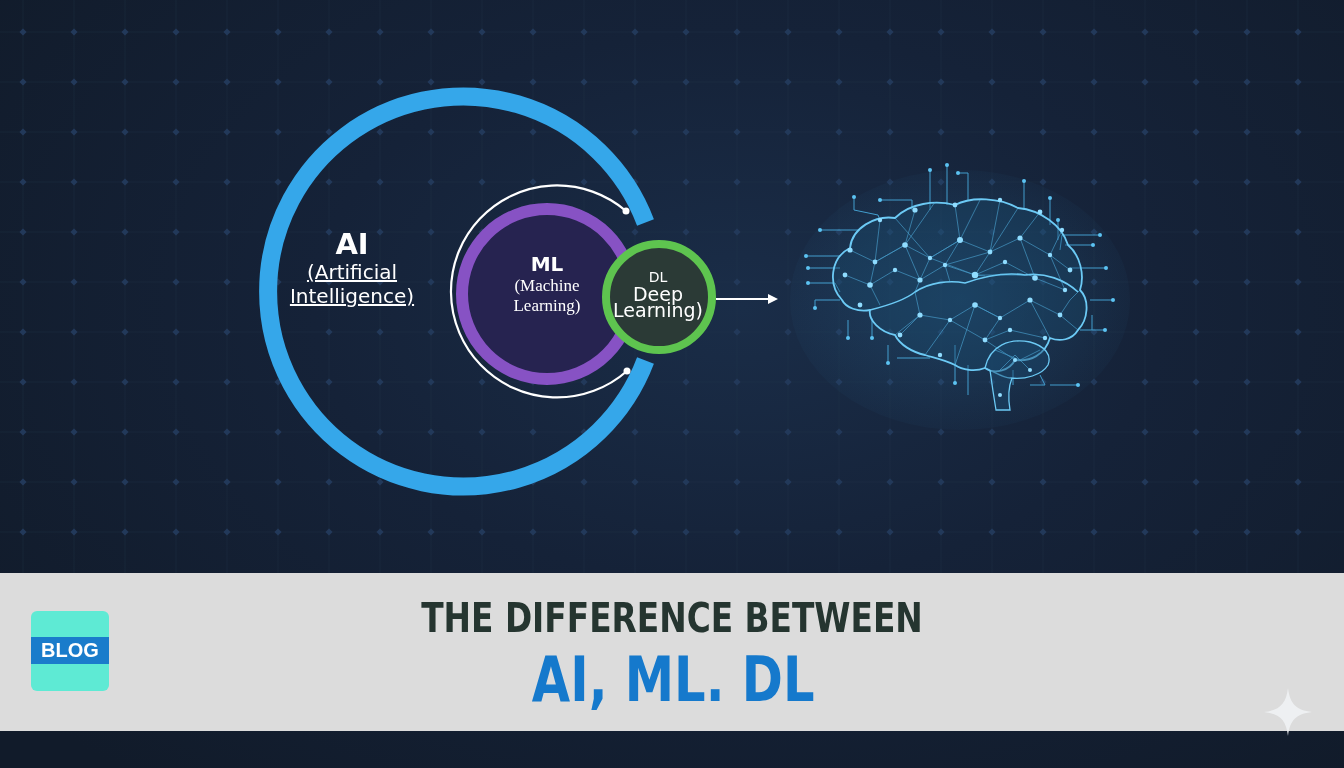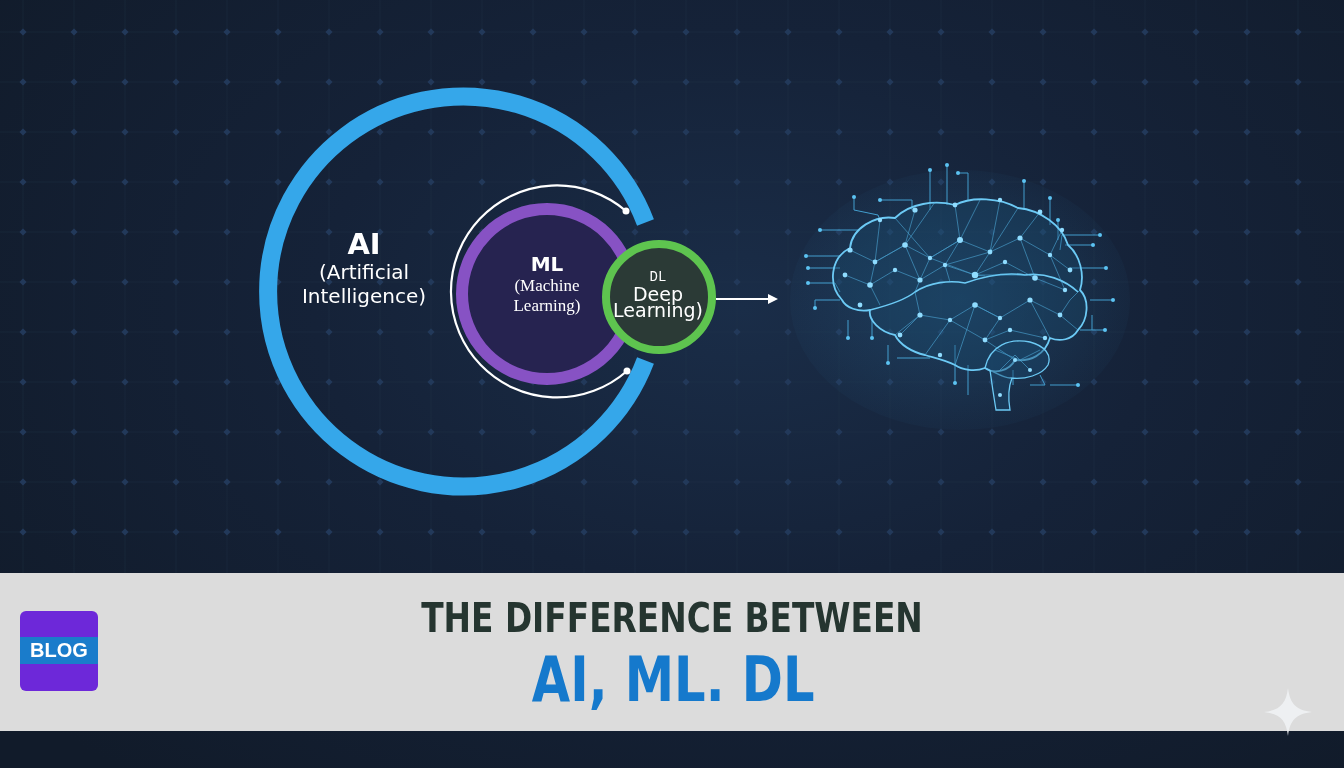--- a/index.html
+++ b/index.html
@@ -6,36 +6,36 @@
     body {
       width: 1344px; height: 768px; overflow: hidden; position: relative;
       background: radial-gradient(ellipse 70% 80% at 55% 40%, #1a2d48 0%, #152238 45%, #111b2a 100%);
       font-family: "Liberation Sans", sans-serif;
     }
     .grid { position: absolute; left: 0; top: 0; width: 1344px; height: 573px; }
     .diagram { position: absolute; left: 0; top: 0; width: 1344px; height: 573px; }
     .label { position: absolute; color: #ffffff; text-align: center; font-family: "DejaVu Sans", sans-serif; }
     .label .t { display: block; font-weight: bold; }
     .label .s { display: block; }
-    .ai-label { left: 284px; top: 228px; width: 160px; text-align: center; }
+    .ai-label { left: 272px; top: 228px; width: 160px; text-align: center; }
     .ai-label .t { font-size: 29px; line-height: 32px; }
-    .ai-label .s { font-size: 20px; line-height: 24px; }
+    .ai-label .s { font-size: 20px; line-height: 24px; text-decoration: underline; }
     .ml-label { left: 486px; top: 252px; width: 122px; }
     .ml-label .t { font-size: 20px; line-height: 24px; }
     .ml-label .s { font-size: 17px; line-height: 20px; font-family: Liberation Serif, serif; }
     .dl-label { left: 608px; top: 269px; width: 100px; }
-    .dl-label .t { font-size: 14px; line-height: 17px; font-weight: normal; font-family: Liberation Mono, monospace; }
+    .dl-label .t { font-size: 14px; line-height: 17px; font-weight: normal; }
     .dl-label .s { font-size: 19px; line-height: 16px; }
     .banner {
       position: absolute; left: 0; top: 573px; width: 1344px; height: 158px;
       background: #dcdcdc;
     }
     .blog-badge {
-      position: absolute; left: 20px; top: 38px; width: 78px; height: 80px;
-      background: #6d28d9; border-radius: 6px; overflow: hidden;
+      position: absolute; left: 31px; top: 38px; width: 78px; height: 80px;
+      background: #5eead4; border-radius: 6px; overflow: hidden;
     }
     .blog-band {
       position: absolute; left: 0; top: 26px; width: 78px; height: 27px;
       background: #1a7ccb; color: #ffffff; font-weight: bold; font-size: 20px;
       line-height: 27px; text-align: center; font-family: "Liberation Sans", sans-serif;
     }
     .headline-1 {
       position: absolute; left: 0; top: 22px; width: 1344px; text-align: center;
       font-family: "DejaVu Sans", sans-serif; font-weight: bold;
       font-size: 40px; line-height: 46px; color: #253530;

